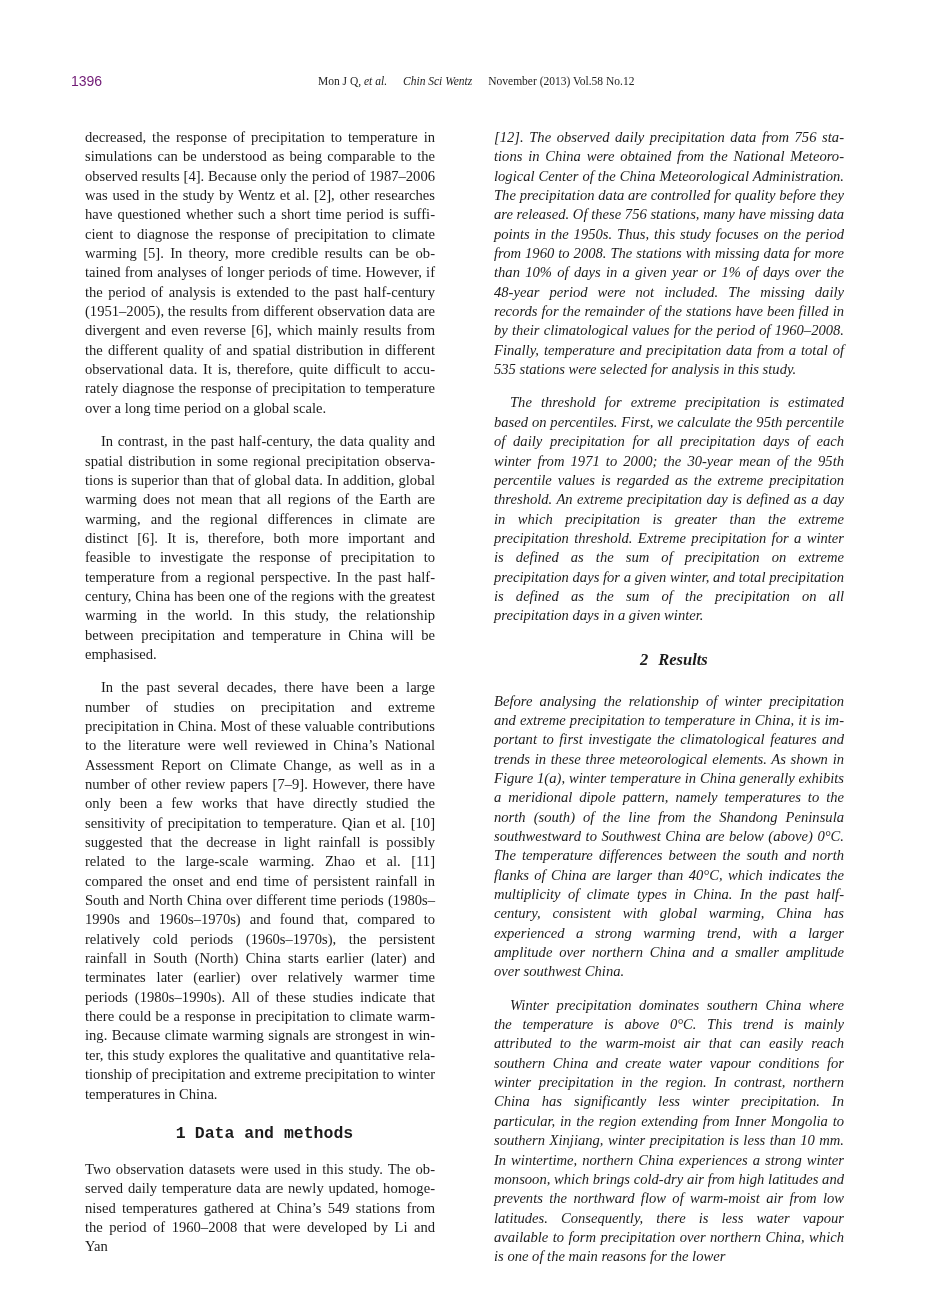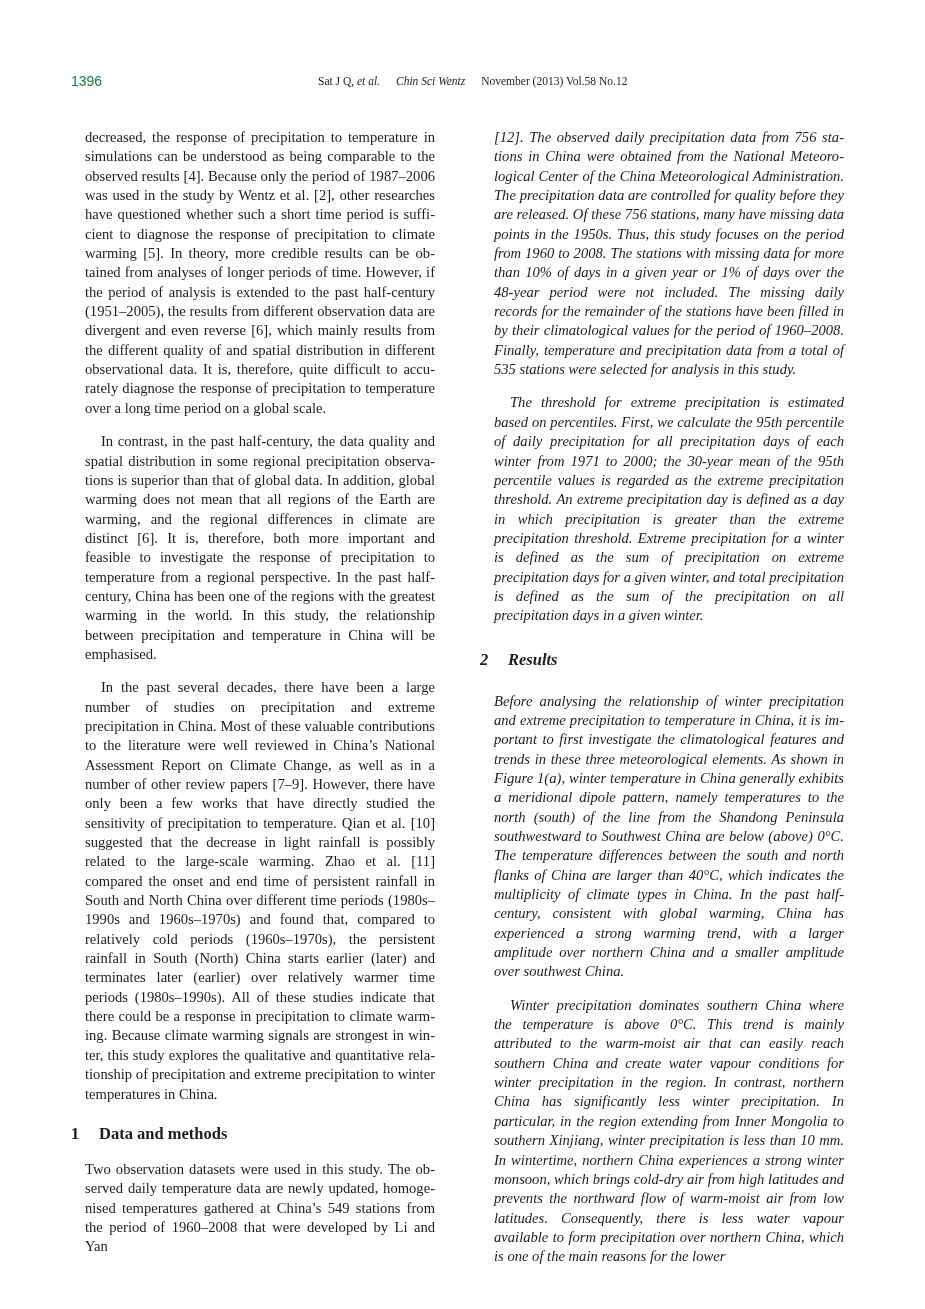--- a/index.html
+++ b/index.html
@@ -1,51 +1,51 @@
 <!DOCTYPE html>
 <html><head>
 <meta charset="utf-8">
 <style>
   html, body { margin: 0; padding: 0; background: #ffffff; }
   body { width: 925px; height: 1309px; position: relative; overflow: hidden; color: #1a1a1a; }
   .page-number {
     position: absolute; left: 71px; top: 73px;
-    font-family: "Liberation Sans", sans-serif; font-size: 14px; color: #15803d;
+    font-family: "Liberation Sans", sans-serif; font-size: 14px; color: #701a75;
   }
   .running-head {
     position: absolute; left: 318px; top: 75px;
     font-family: "Liberation Serif", serif; font-size: 11.5px; color: #222;
     white-space: nowrap;
   }
   .running-head .gap { display: inline-block; width: 16px; }
   .running-head em { font-style: italic; }
   .col {
     position: absolute; top: 114px; width: 378px;
     font-family: "Liberation Serif", serif; font-size: 14.6px; line-height: 19.35px;
     text-align: justify; color: #1c1c1c;
   }
   .col.left { left: 71px; }
   .col.right { left: 480px; font-style: italic; }
   .col p { margin: 14px; hyphens: manual; }
   .col p.indent { text-indent: 16px; }
   .section-head {
     font-family: "Liberation Serif", serif; font-weight: bold; font-size: 16.5px;
-    margin: 0; text-align: left;
+    margin: 0; text-align: center;
   }
   .section-head .num { display: inline-block; width: 28px; }
-  .left .section-head { margin-top: 18px; margin-bottom: 13px; line-height: 24px; }
+  .left .section-head { margin-top: 18px; margin-bottom: 13px; line-height: 24px; font-family: Liberation Mono, monospace; }
   .right .section-head { margin-top: 22px; margin-bottom: 20px; line-height: 24px; }
 </style>
 </head>
 <body>
 
 <div class="page-number">1396</div>
 
 <div class="running-head">
-  <span>Sat J Q, </span><em>et al.</em><span class="gap"></span><em>Chin Sci Wentz</em><span class="gap"></span><span>November (2013) Vol.58 No.12</span>
+  <span>Mon J Q, </span><em>et al.</em><span class="gap"></span><em>Chin Sci Wentz</em><span class="gap"></span><span>November (2013) Vol.58 No.12</span>
 </div>
 
 <div class="col left">
   <p>decreased, the response of precipitation to temperature in simulations can be understood as being comparable to the observed results [4]. Because only the period of 1987–2006 was used in the study by Wentz et al. [2], other researches have questioned whether such a short time period is suffi­cient to diagnose the response of precipitation to climate warming [5]. In theory, more credible results can be ob­tained from analyses of longer periods of time. However, if the period of analysis is extended to the past half-century (1951–2005), the results from different observation data are divergent and even reverse [6], which mainly results from the different quality of and spatial distribution in different observational data. It is, therefore, quite difficult to accu­rately diagnose the response of precipitation to temperature over a long time period on a global scale.</p>
   <p class="indent">In contrast, in the past half-century, the data quality and spatial distribution in some regional precipitation observa­tions is superior than that of global data. In addition, global warming does not mean that all regions of the Earth are warming, and the regional differences in climate are distinct [6]. It is, therefore, both more important and feasible to in­vestigate the response of precipitation to temperature from a regional perspective. In the past half-century, China has been one of the regions with the greatest warming in the world. In this study, the relationship between precipitation and temperature in China will be emphasised.</p>
   <p class="indent">In the past several decades, there have been a large number of studies on precipitation and extreme precipitation in China. Most of these valuable contributions to the litera­ture were well reviewed in China’s National Assessment Report on Climate Change, as well as in a number of other review papers [7–9]. However, there have only been a few works that have directly studied the sensitivity of precipita­tion to temperature. Qian et al. [10] suggested that the de­crease in light rainfall is possibly related to the large-scale warming. Zhao et al. [11] compared the onset and end time of persistent rainfall in South and North China over differ­ent time periods (1980s–1990s and 1960s–1970s) and found that, compared to relatively cold periods (1960s–1970s), the persistent rainfall in South (North) China starts earlier (later) and terminates later (earlier) over relatively warmer time periods (1980s–1990s). All of these studies indicate that there could be a response in precipitation to climate warm­ing. Because climate warming signals are strongest in win­ter, this study explores the qualitative and quantitative rela­tionship of precipitation and extreme precipitation to winter temperatures in China.</p>
   <h2 class="section-head">
     <span class="num">1</span><span>Data and methods</span>
   </h2>
   <p>Two observation datasets were used in this study. The ob­served daily temperature data are newly updated, homoge­nised temperatures gathered at China’s 549 stations from the period of 1960–2008 that were developed by Li and Yan</p>

